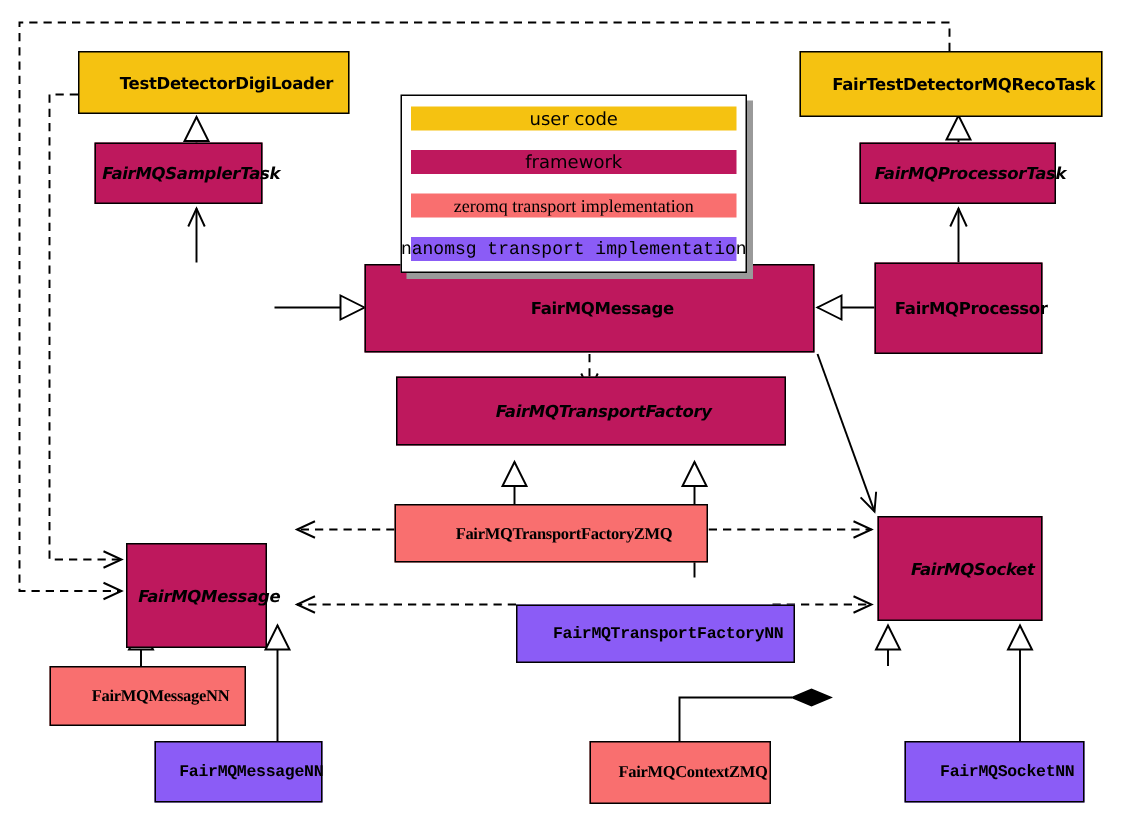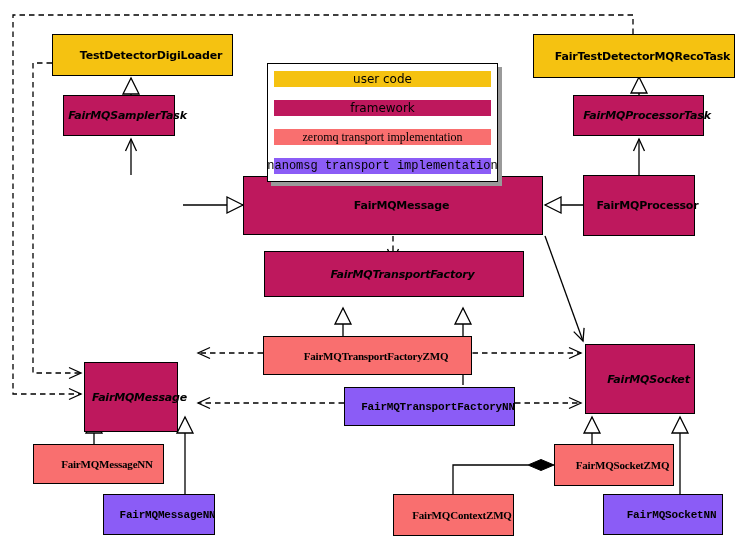--- a/index.html
+++ b/index.html
@@ -87,31 +87,30 @@
 
 
   <div class="node fw" style="left:243px;top:176px;width:300px;height:59px">FairMQMessage</div>
 
   <div class="node fw" style="left:583px;top:175px;width:112px;height:61px">FairMQProcessor</div>
 
   <div class="node fw abstract" style="left:264px;top:251px;width:260px;height:46px">FairMQTransportFactory</div>
 
   <div class="node zmq" style="left:263px;top:336px;width:209px;height:39px">FairMQTransportFactoryZMQ</div>
 
-  <div class="node nn" style="left:344px;top:387px;width:171px;height:39px">FairMQTransportFactoryNN</div>
+  <div class="node nn" style="left:344px;top:403px;width:186px;height:39px">FairMQTransportFactoryNN</div>
 
   <div class="node fw abstract" style="left:84px;top:362px;width:94px;height:70px">FairMQMessage</div>
 
   <div class="node fw abstract" style="left:585px;top:344px;width:110px;height:70px">FairMQSocket</div>
 
   <div class="node zmq" style="left:33px;top:444px;width:131px;height:40px">FairMQMessageNN</div>
 
   <div class="node nn" style="left:103px;top:494px;width:112px;height:41px">FairMQMessageNN</div>
 
-  <div class="node zmq" style="left:554px;top:444px;width:120px;height:42px">FairMQSocketZMQ</div>
 
   <div class="node zmq" style="left:393px;top:494px;width:121px;height:42px">FairMQContextZMQ</div>
 
   <div class="node nn" style="left:603px;top:494px;width:120px;height:41px">FairMQSocketNN</div>
 
   <div class="legend">
     <div class="legend-row user">user code</div>
     <div class="legend-row fw">framework</div>
     <div class="legend-row zmq">zeromq transport implementation</div>
     <div class="legend-row nn">nanomsg transport implementation</div>

